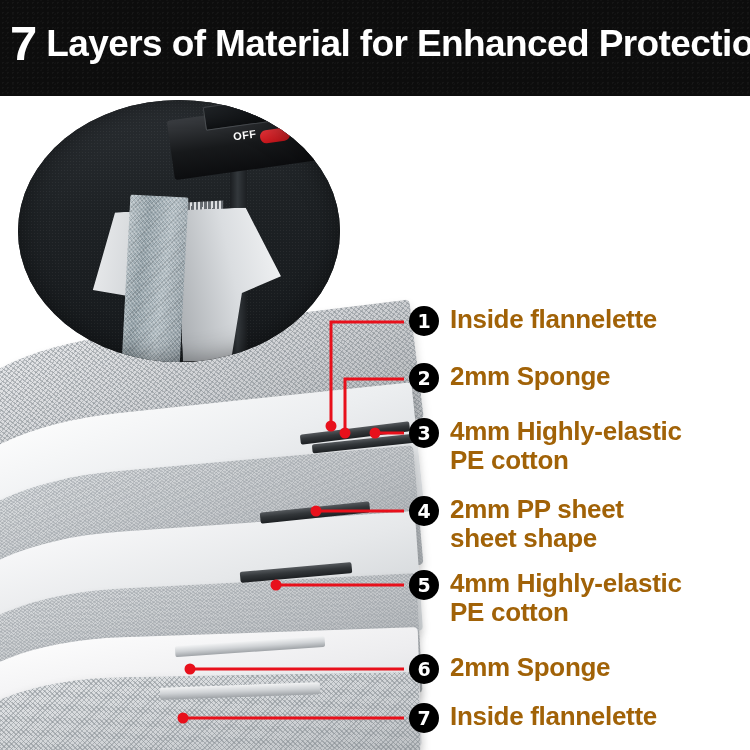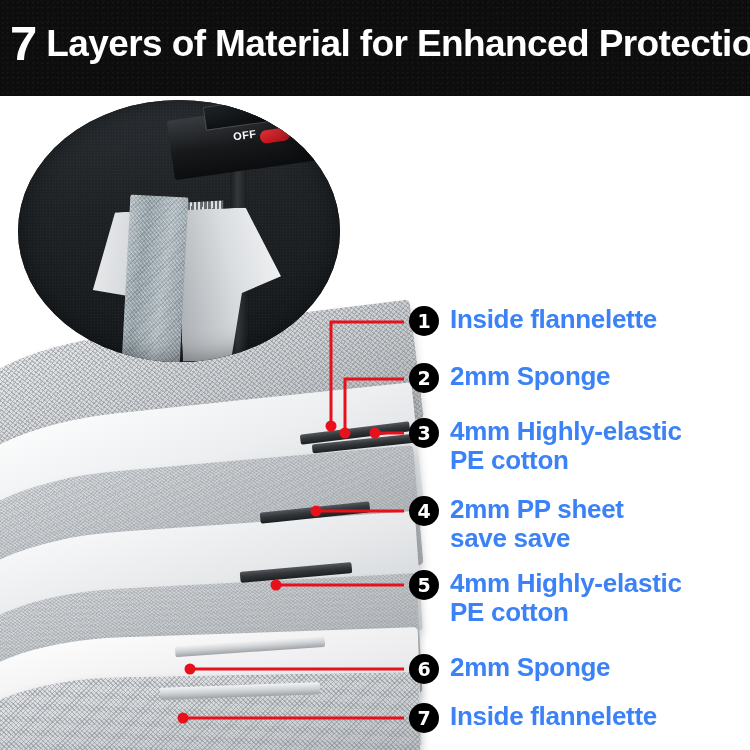--- a/index.html
+++ b/index.html
@@ -177,21 +177,21 @@
   .badge{
     width:30px;height:30px;border-radius:50%;
     background:#000;color:#fff;
     font-size:19px;font-weight:bold;
     display:flex;align-items:center;justify-content:center;
     flex:0 0 30px;
     line-height:1;
     font-family:"DejaVu Sans",sans-serif;
   }
   .ctext{
-    margin-left:11px;color:#3b82f6;
+    margin-left:11px;color:#a16207;
     font-size:26px;font-weight:bold;
     line-height:29px;
     letter-spacing:-.3px;
     white-space:pre-line;
     margin-top:-1px;
   }
 </style>
 </head>
 <body>
 
@@ -291,21 +291,21 @@
 
     <div class="callout" style="left:409px;top:418px;">
       <div class="badge">3</div>
       <div class="ctext">4mm Highly-elastic
 PE cotton</div>
     </div>
 
     <div class="callout" style="left:409px;top:496px;">
       <div class="badge">4</div>
       <div class="ctext">2mm PP sheet
-save save</div>
+sheet shape</div>
     </div>
 
     <div class="callout" style="left:409px;top:570px;">
       <div class="badge">5</div>
       <div class="ctext">4mm Highly-elastic
 PE cotton</div>
     </div>
 
     <div class="callout" style="left:409px;top:654px;">
       <div class="badge">6</div>

